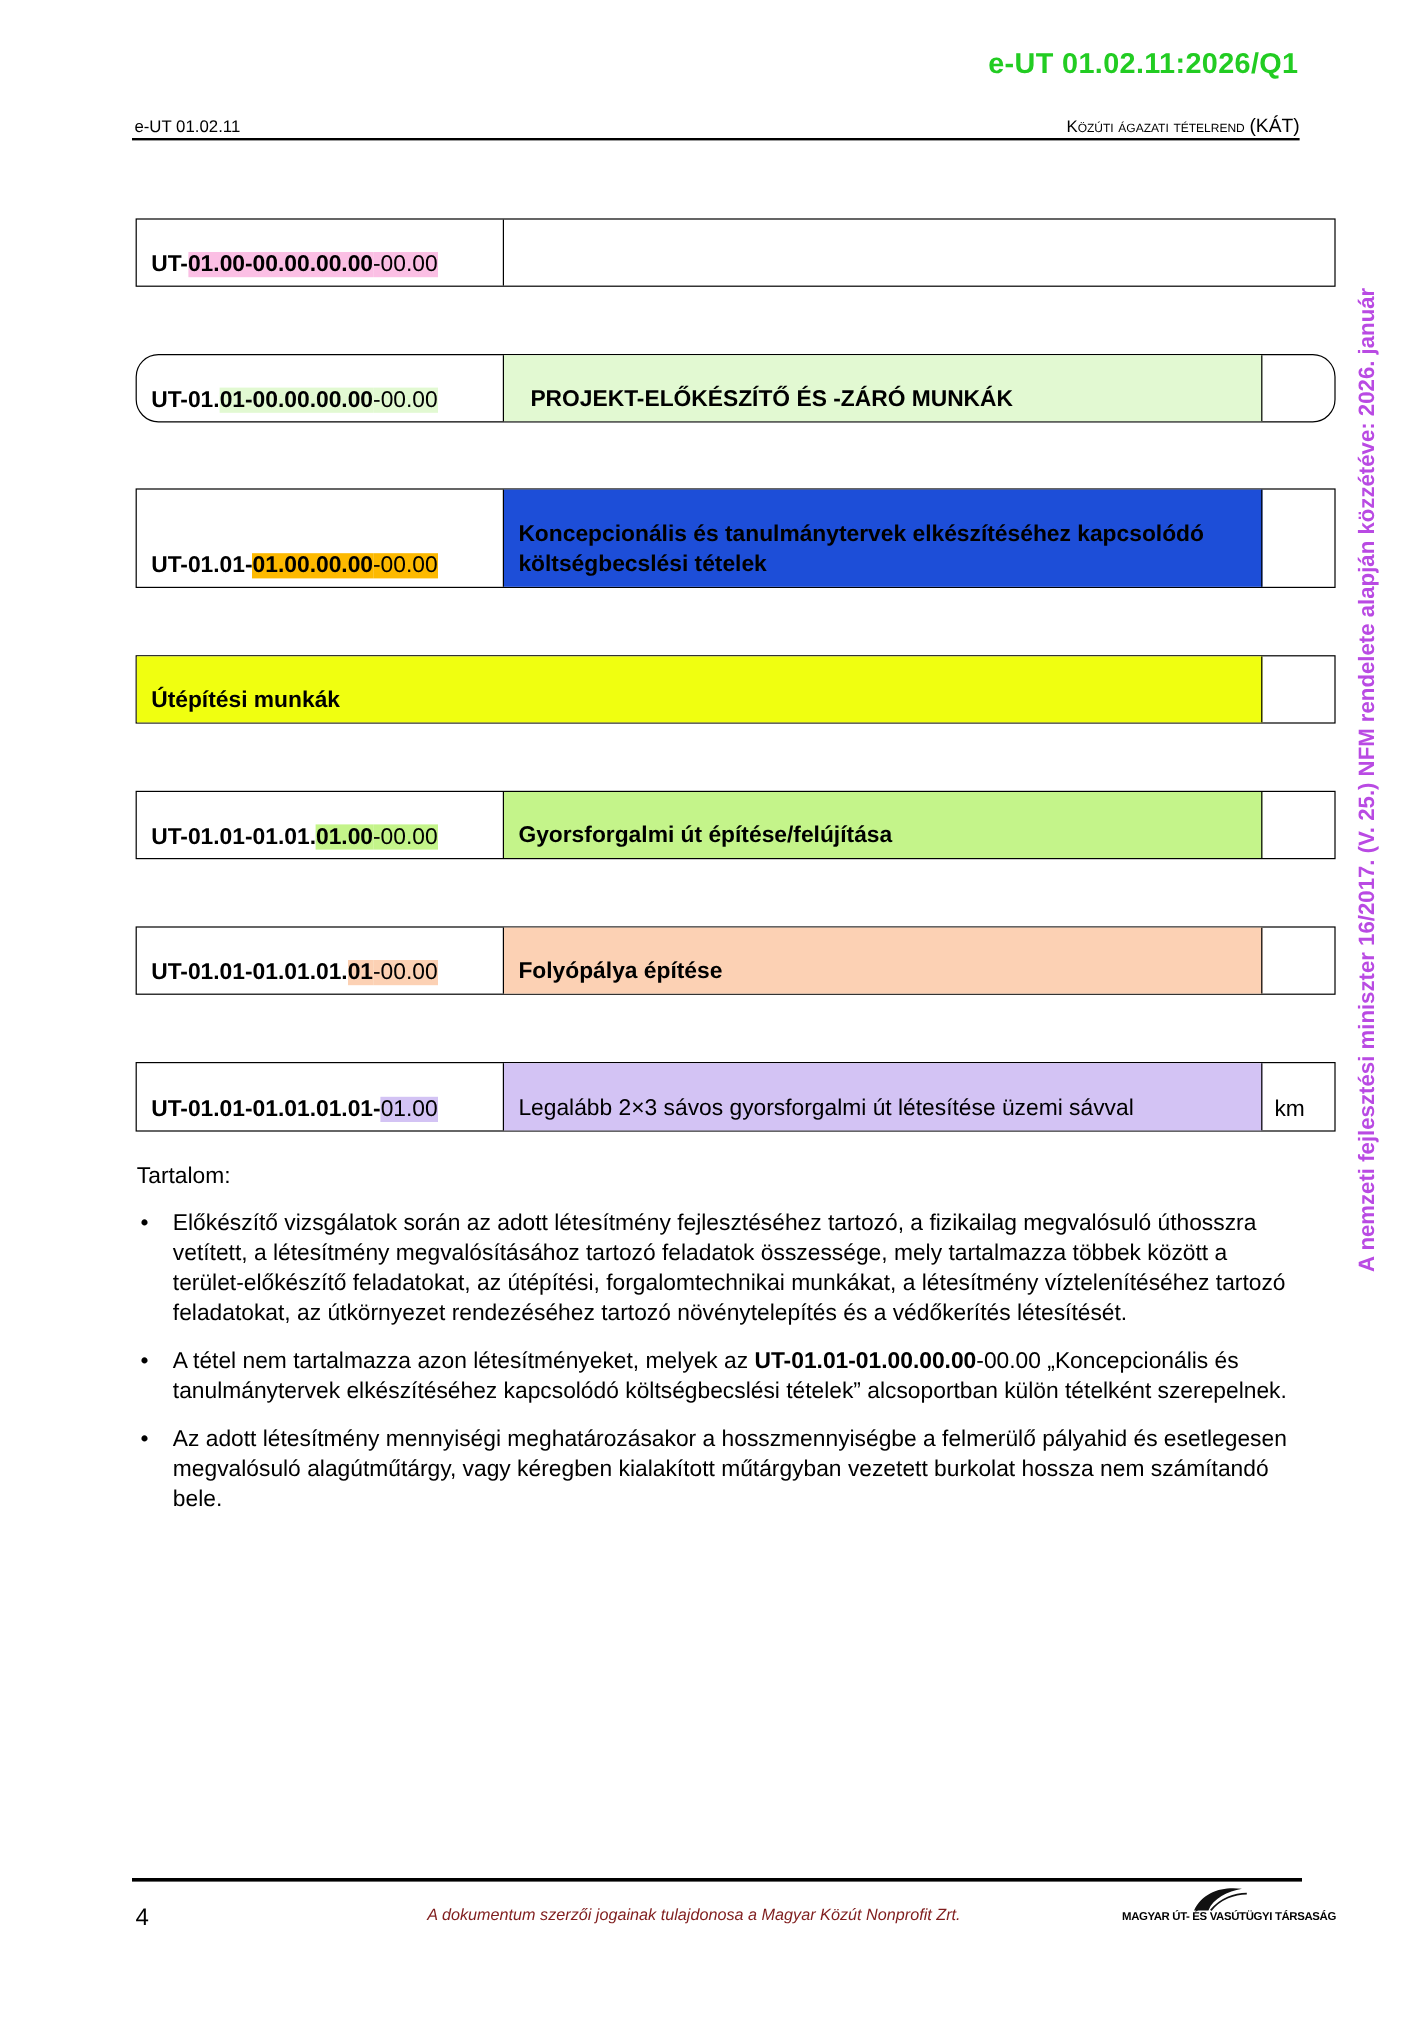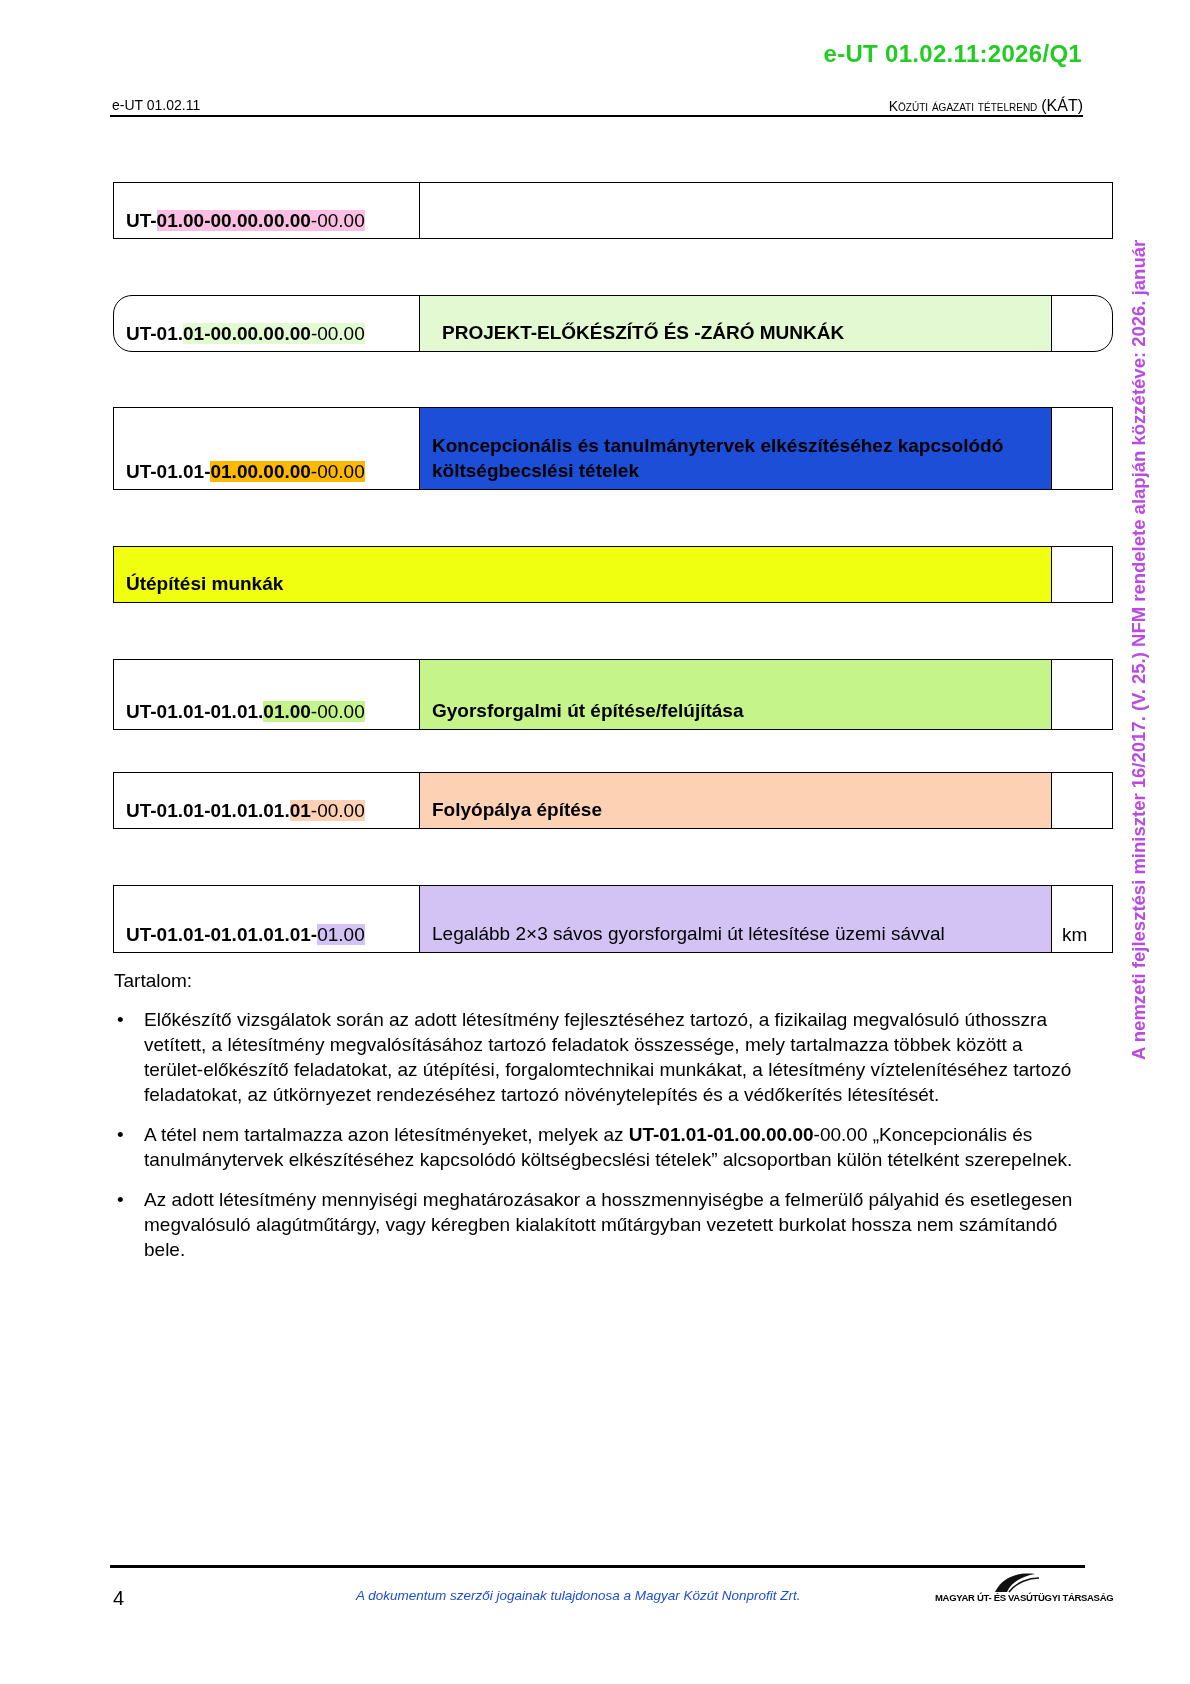--- a/index.html
+++ b/index.html
@@ -29,21 +29,21 @@
   .content .label { margin-bottom: 14px; }
   .content ul { margin: 0; padding: 0; list-style: none; }
   .content li { position: relative; padding-left: 30px; margin-bottom: 15px; }
   .content li .bullet { position: absolute; left: 3px; top: 0; }
 
   .side { position: absolute; left: 1128px; top: 1060px; transform-origin: 0 0; transform: rotate(-90deg);
           white-space: nowrap; font-size: 18.5px; font-weight: bold; color: #b94ae3; }
 
   .ftr-line { position: absolute; top: 1565px; left: 110px; width: 975px; height: 3px; background: #000; }
   .page-num { position: absolute; top: 1587px; left: 113px; font-size: 20px; }
-  .copyright { position: absolute; top: 1588px; left: 356px; font-size: 13.5px; font-style: italic; color: #1d4ed8; }
+  .copyright { position: absolute; top: 1588px; left: 356px; font-size: 13.5px; font-style: italic; color: #7f1d1d; }
   .logo { position: absolute; top: 1570px; left: 935px; width: 150px; height: 40px; }
   .logo .logo-text { position: absolute; top: 22px; left: 0; font-size: 9.5px; font-weight: bold; white-space: nowrap; letter-spacing: -0.3px; }
 </style>
 </head>
 <body>
 
 <div class="doc-code">e-UT 01.02.11:2026/Q1</div>
 <div class="hdr-left">e-UT 01.02.11</div>
 <div class="hdr-right"><span>Közúti ágazati tételrend </span><span class="big">(KÁT)</span></div>
 <div class="hdr-line"></div>
@@ -80,21 +80,21 @@
       </div>
     </div>
     <div class="code-row" style="top: 546px; height: 57px;">
       <div class="title-cell" style="background: rgb(240, 255, 16);">
         <span>Útépítési munkák</span>
       </div>
       <div class="unit-cell">
         <span></span>
       </div>
     </div>
-    <div class="code-row" style="top: 659px; height: 71px;">
+    <div class="code-row" style="top: 659px; height: 57px;">
       <div class="code-cell">
         <span class="code"><span class="b">UT-01.01-01.01.</span><span class="b" style="background: rgb(196, 244, 138);">01.00</span><span style="background: rgb(196, 244, 138);">-00.00</span></span>
       </div>
       <div class="title-cell" style="background: rgb(196, 244, 138);">
         <span>Gyorsforgalmi út építése/felújítása</span>
       </div>
       <div class="unit-cell">
         <span></span>
       </div>
     </div>
@@ -102,21 +102,21 @@
       <div class="code-cell">
         <span class="code"><span class="b">UT-01.01-01.01.01.</span><span class="b" style="background: rgb(252, 209, 180); margin-top: 20px;">01</span><span style="background: rgb(252, 209, 180);">-00.00</span></span>
       </div>
       <div class="title-cell" style="background: rgb(252, 209, 180);">
         <span>Folyópálya építése</span>
       </div>
       <div class="unit-cell">
         <span></span>
       </div>
     </div>
-    <div class="code-row" style="top: 885px; height: 68px;">
+    <div class="code-row" style="top: 885px; height: 58px;">
       <div class="code-cell">
         <span class="code"><span class="b">UT-01.01-01.01.01.01-</span><span style="background: rgb(211, 195, 244);">01.00</span></span>
       </div>
       <div class="title-cell normal" style="background: rgb(211, 195, 244);">
         <span>Legalább 2×3 sávos gyorsforgalmi út létesítése üzemi sávval</span>
       </div>
       <div class="unit-cell">
         <span>km</span>
       </div>
     </div>

